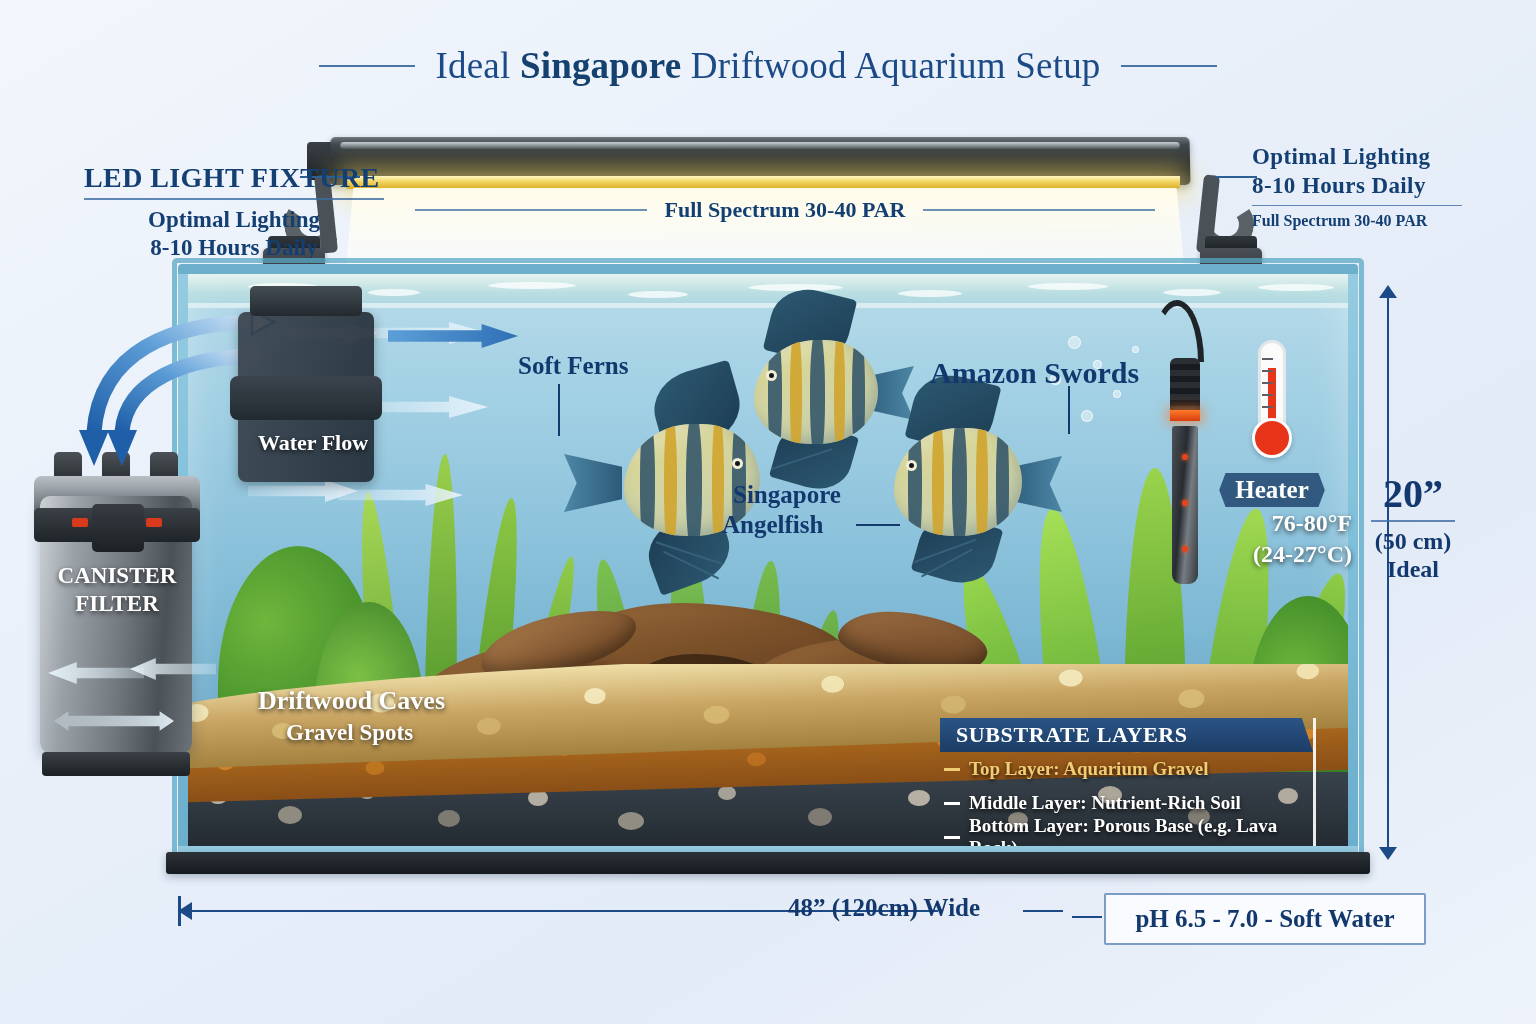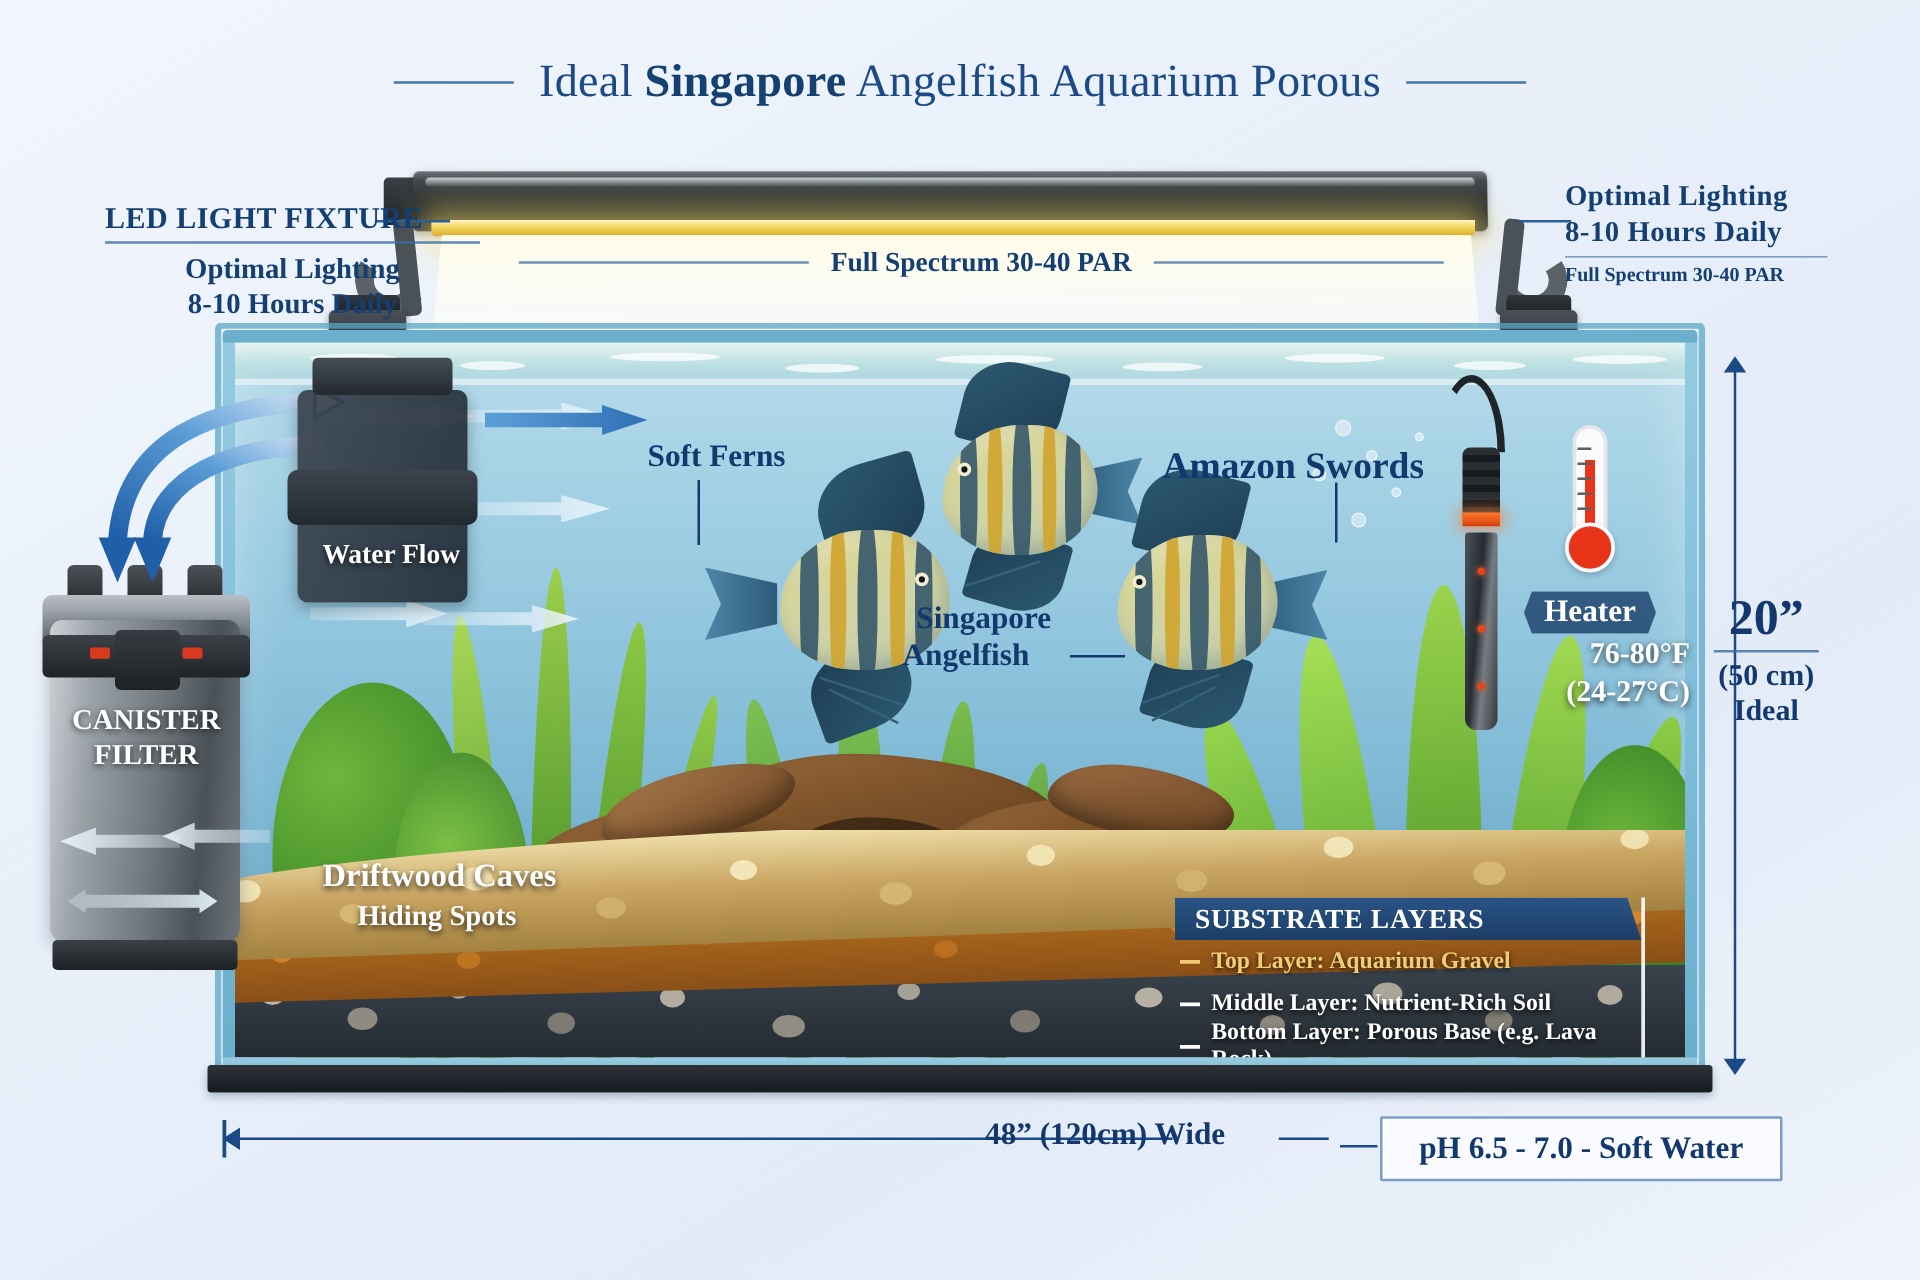--- a/index.html
+++ b/index.html
@@ -89,21 +89,21 @@
   .callout .hd {
     font-family:"Liberation Serif", serif; font-weight:700;
     color:#143f72; letter-spacing:.4px;
   }
   .callout .sub {
     font-family:"Liberation Serif", serif; font-weight:700; color:#143f72;
   }
   .ul-line { height:1.6px; background:#3c6ca3; opacity:.8; margin:4px 0 6px; }
 
   #callout-led { left:84px; top:162px; width:300px; }
-  #callout-led .hd { font-size:24px; }
+  #callout-led .hd { font-size:28px; }
   #callout-led .sub { font-size:23px; line-height:1.22; }
   #led-dash { position:absolute; left:300px; top:176px; width:60px; height:2px;
               background:#2b5f95; }
 
   #callout-right { left:1252px; top:143px; width:250px; }
   #callout-right .hd { font-size:23px; line-height:1.25; }
   #callout-right .small { font-family:"Liberation Serif", serif; font-size:16px;
                           font-weight:700; color:#143f72; }
   #right-dash { position:absolute; left:1215px; top:176px; width:42px; height:2px;
                 background:#2b5f95; }
@@ -405,21 +405,21 @@
 
   
   .bubble { position:absolute; border-radius:50%;
             background:rgba(255,255,255,.45); border:1.5px solid rgba(255,255,255,.7); }
 </style>
 </head>
 <body>
 
 <div id="title-wrap">
   <div class="rule"></div>
-  <div id="page-title"><span>Ideal </span><b>Singapore</b><span> Angelfish Aquarium Porous</span></div>
+  <div id="page-title"><span>Ideal </span><b>Singapore</b><span> Driftwood Aquarium Setup</span></div>
   <div class="rule"></div>
 </div>
 
 <div id="top-fixture-block"></div>
 <div id="light-bar">
   <div class="sheen"></div>
 </div>
 <div id="led-strip"></div>
 <div id="light-cone"></div>
 <div class="arm-curve" id="curve-left"></div>
@@ -614,21 +614,21 @@
     <div class="lead" style="left:370px;top:110px;width:2px;height:52px;"></div>
 
     <div class="tank-label" style="left:545px;top:206px;font-size:25px;line-height:1.2;">Singapore</div>
     <div class="tank-label" style="left:534px;top:236px;font-size:25px;line-height:1.2;">Angelfish</div>
     <div class="lead" style="left:668px;top:250px;width:44px;height:2px;"></div>
 
     <div class="tank-label" style="left:742px;top:82px;font-size:30px;">Amazon Swords</div>
     <div class="lead" style="left:880px;top:112px;width:2px;height:48px;"></div>
 
     <div class="tank-label white" style="left:70px;top:412px;font-size:26px;">Driftwood Caves</div>
-    <div class="tank-label white" style="left:98px;top:446px;font-size:23px;">Hiding Spots</div>
+    <div class="tank-label white" style="left:98px;top:446px;font-size:23px;">Gravel Spots</div>
 
     <div id="sub-legend" style="position:absolute;left:752px;top:444px;">
       <div class="hdr">SUBSTRATE LAYERS</div>
       <div class="row" id="r1">
         <span class="dash"></span>
         <span>Top Layer: Aquarium Gravel</span>
       </div>
       <div class="row" id="r2">
         <span class="dash"></span>
         <span>Middle Layer: Nutrient-Rich Soil</span>

